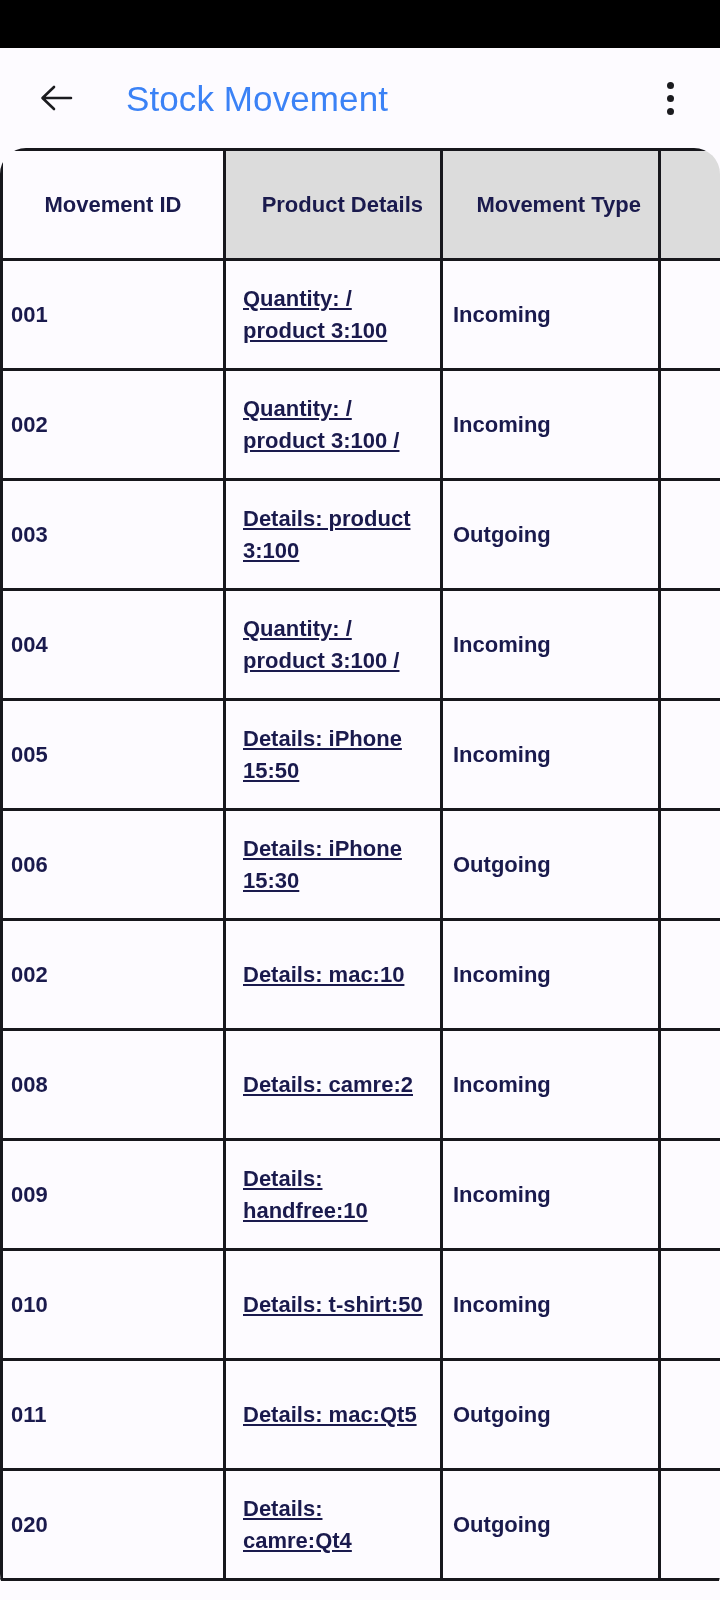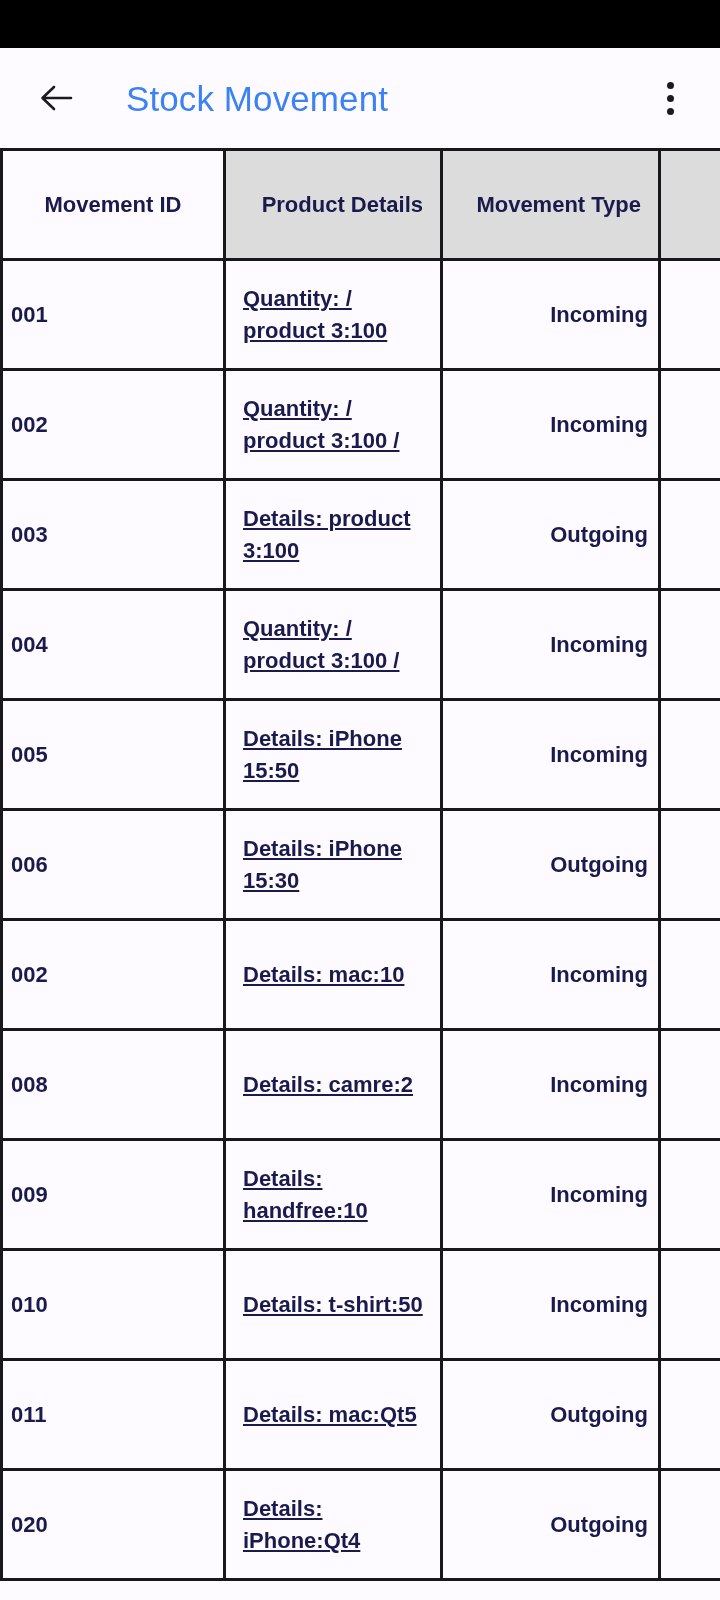--- a/index.html
+++ b/index.html
@@ -75,20 +75,21 @@
     border-radius: 50%;
     background: #1b1b1f;
   }
 
   
   .table-scroll {
     width: 100%;
     height: calc(1600px - 148px);
     overflow: hidden;
     position: relative;
+    border-radius: 26px;
   }
 
   table.stock-table {
     border-collapse: collapse;
     table-layout: fixed;
     width: 886px;           
     background: #fdfbff;
   }
 
   table.stock-table col.c1 { width: 223px; }
@@ -130,21 +131,21 @@
     font-size: 24px;
     padding: 6px 8px;
   }
   td.cell-details {
     text-align: left;
     padding: 6px 17px;
     word-break: break-word;
     text-decoration: underline;
   }
   td.cell-type {
-    text-align: right;
+    text-align: left;
     padding: 6px 10px;
   }
   td.cell-extra {
     text-align: center;
     padding: 6px 10px;
   }
 </style>
 </head>
 <body>
 
@@ -248,21 +249,21 @@
             <td class="cell-extra"></td>
           </tr>
           <tr>
             <td class="cell-id">011</td>
             <td class="cell-details">Details: mac:Qt5</td>
             <td class="cell-type">Outgoing</td>
             <td class="cell-extra"></td>
           </tr>
           <tr>
             <td class="cell-id">020</td>
-            <td class="cell-details">Details: iPhone:Qt4</td>
+            <td class="cell-details">Details: camre:Qt4</td>
             <td class="cell-type">Outgoing</td>
             <td class="cell-extra"></td>
           </tr>
         </tbody>
     </table>
   </div>
 
 </div>
 
 </body></html>

